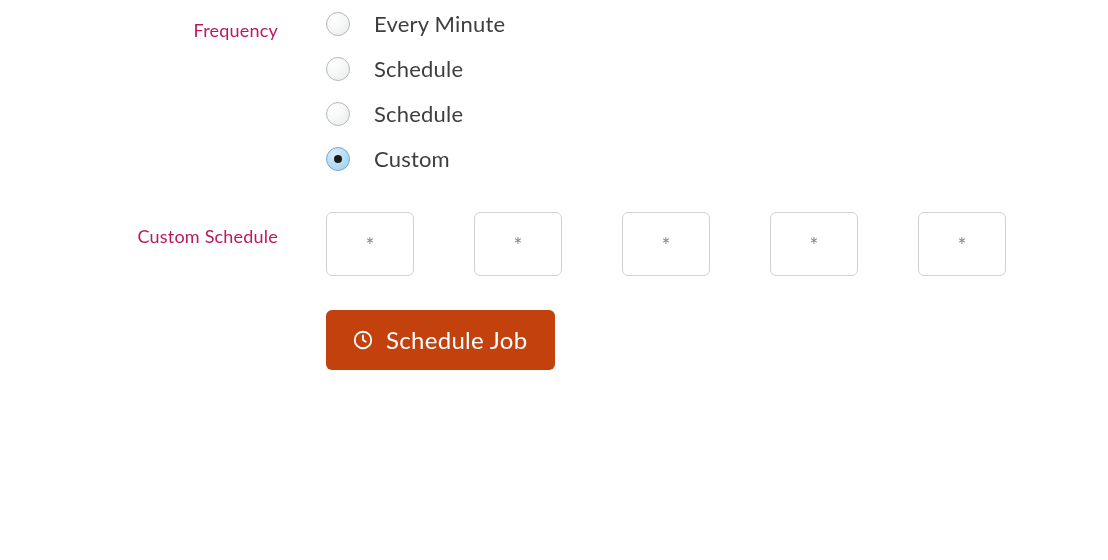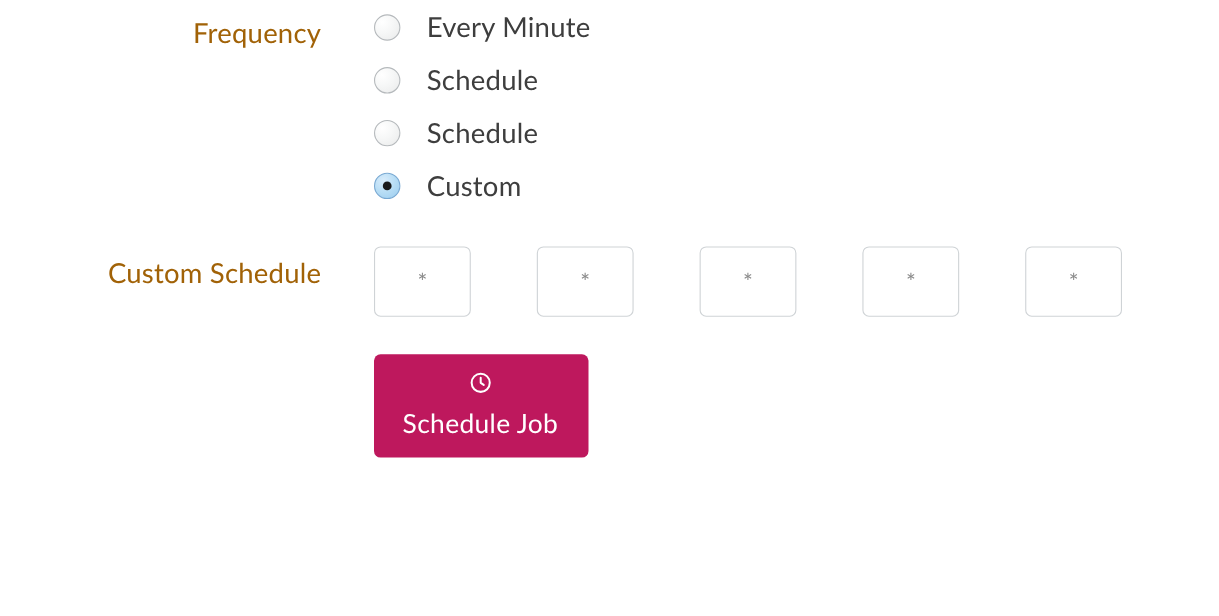--- a/index.html
+++ b/index.html
@@ -13,26 +13,25 @@
     }
     .form { padding-top: 6px; }
     .row {
       display: flex;
       align-items: flex-start;
     }
     .label-col {
       width: 326px;
       text-align: right;
       padding-right: 48px;
-      font-size: 25px;
-      color: #a16207;
+      font-size: 18px;
+      color: #be185d;
       letter-spacing: 0.2px;
       line-height: 36px;
       padding-top: 6px;
-      margin-left: 14px;
     }
     .control-col { flex: 1; }
     .radio-list {
       display: flex;
       flex-direction: column;
       gap: 18px;
       padding-top: 4px;
     }
     .radio-item {
       display: flex;
@@ -58,21 +57,21 @@
       position: absolute;
       width: 8px;
       height: 8px;
       background: #1a1a1a;
       border-radius: 50%;
       top: 50%;
       left: 50%;
       transform: translate(-50%, -50%);
     }
     .radio-label {
-      font-size: 25px;
+      font-size: 22px;
       color: #3e3e3e;
       letter-spacing: 0.2px;
     }
     .schedule-row { margin-top: 40px; justify-content: flex-end; }
     .cron-inputs {
       display: flex;
       gap: 60px;
       padding-top: 0;
     }
     .cron-box {
@@ -89,30 +88,29 @@
     }
     .cron-box::placeholder {
       color: #888;
       opacity: 1;
     }
     .submit-row { margin-top: 34px; }
     .schedule-btn {
       display: inline-flex;
       align-items: center;
       gap: 12px;
-      background: #be185d;
+      background: #c2410c;
       color: #ffffff;
       border: none;
       border-radius: 6px;
       padding: 15px 28px 16px 26px;
       font-size: 24px;
       letter-spacing: 0.3px;
       cursor: pointer;
       font-family: inherit;
-      flex-direction: column;
     }
     .clock-icon-svg {
       width: 22px;
       height: 22px;
       display: block;
     }
   </style>
 </head>
 <body>
 

